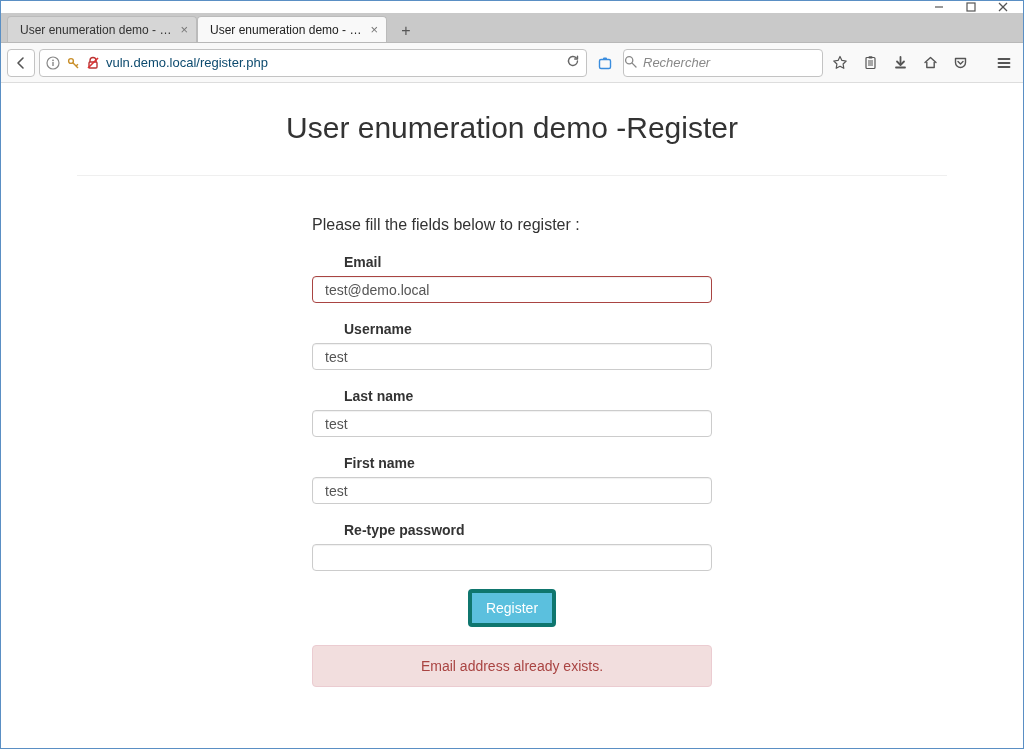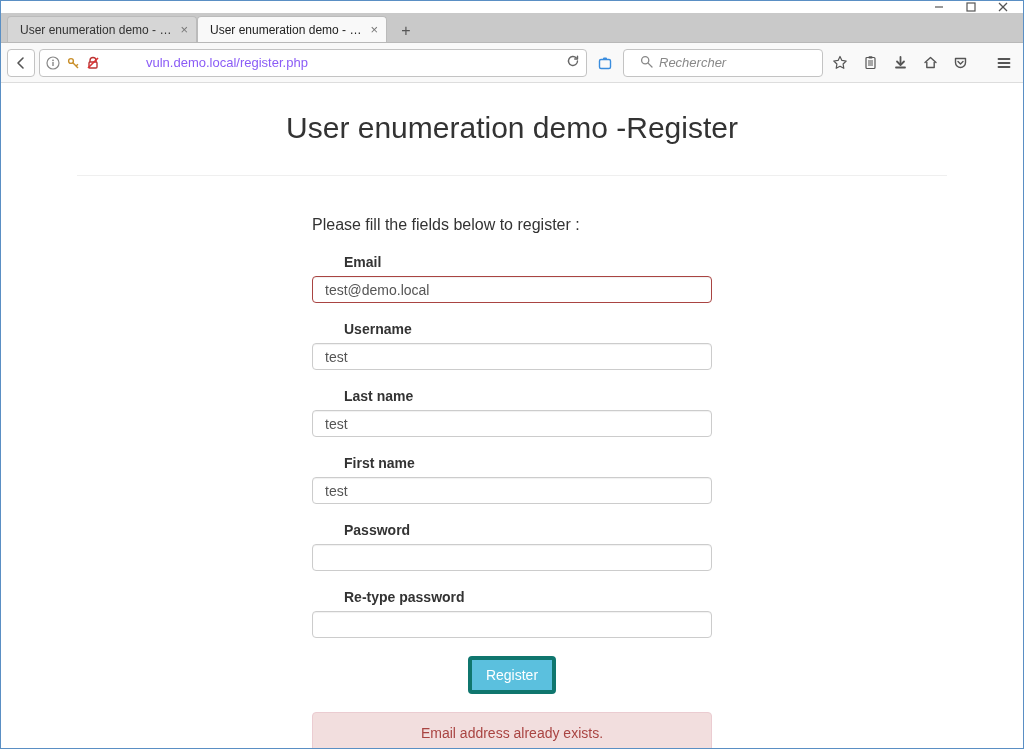--- a/index.html
+++ b/index.html
@@ -17,24 +17,24 @@
     .tab.active { background: #f9f9f9; color: #222; z-index: 2; }
     .tab .tabtitle { flex: 1; white-space: nowrap; overflow: hidden; text-overflow: ellipsis; }
     .tab .tabclose { margin-left: 6px; color: #777; font-size: 13px; line-height: 1; }
     .newtab { width: 26px; height: 22px; display: flex; align-items: center; justify-content: center; color: #555; font-size: 16px; margin-left: 6px; }
 
     
     .toolbar { height: 40px; background: #f9f9f9; border-bottom: 1px solid #ddd; display: flex; align-items: center; padding: 4px 6px; gap: 4px; }
     .back-btn { width: 28px; height: 28px; border: 1px solid #c3c3c3; border-radius: 4px; display: flex; align-items: center; justify-content: center; color: #555; background: #fff; }
     .urlbar { flex: 1; height: 28px; border: 1px solid #c3c3c3; border-radius: 4px; background: #fff; display: flex; align-items: center; padding: 0 6px; font-size: 13px; color: #555; gap: 6px; }
     .urlbar .ubicon { color: #888; font-size: 13px; display: flex; align-items: center; }
-    .urlbar .urltext { flex: 1; color: #8b5cf6; white-space: nowrap; overflow: hidden; margin-left: 40px; }
+    .urlbar .urltext { flex: 1; color: #0c4a6e; white-space: nowrap; overflow: hidden; }
     .urlbar .reload { color: #777; font-size: 13px; }
     .tbspacer { width: 28px; height: 28px; display:flex; align-items:center; justify-content:center; color:#3a8dde; }
-    .searchbar { flex: 0 0 200px; height: 28px; border: 1px solid #c3c3c3; border-radius: 4px; background: #fff; display: flex; align-items: center; padding: 0 16px; font-size: 13px; color: #888; font-style: italic; gap: 6px; }
+    .searchbar { flex: 0 0 200px; height: 28px; border: 1px solid #c3c3c3; border-radius: 4px; background: #fff; display: flex; align-items: center; padding: 0 0; font-size: 13px; color: #888; font-style: italic; gap: 6px; }
     .searchbar .sicon { color: #888; font-style: normal; }
     .tbicon { width: 26px; height: 26px; display: flex; align-items: center; justify-content: center; color: #555; font-size: 15px; }
     .tbicon svg { display: block; }
 
     
     .content { flex: 1; overflow-y: auto; background: #fff; }
     .page { width: 100%; display: flex; flex-direction: column; align-items: center; padding: 18px 0 30px; }
     h1.page-title { font-size: 30px; font-weight: 400; color: #333; text-align: center; margin: 10px 0 26px; font-family: "Helvetica Neue", Arial, sans-serif; }
     .hr { width: 92%; max-width: 870px; height: 1px; background: #efefef; margin: 4px 0 40px; }
     .formwrap { width: 400px; }
@@ -202,24 +202,20 @@
         <div class="form-group">
           <label>Last name</label>
           <input type="text" value="test" style="">
         </div>
 
         <div class="form-group">
           <label>First name</label>
           <input type="text" value="test" style="">
         </div>
 
-        <div class="form-group">
-          <label>Password</label>
-          <input type="password" value="" style="">
-        </div>
 
         <div class="form-group">
           <label>Re-type password</label>
           <input type="password" value="" style="">
         </div>
 
         <div class="submit-row">
           <button class="btn">Register</button>
         </div>
 

